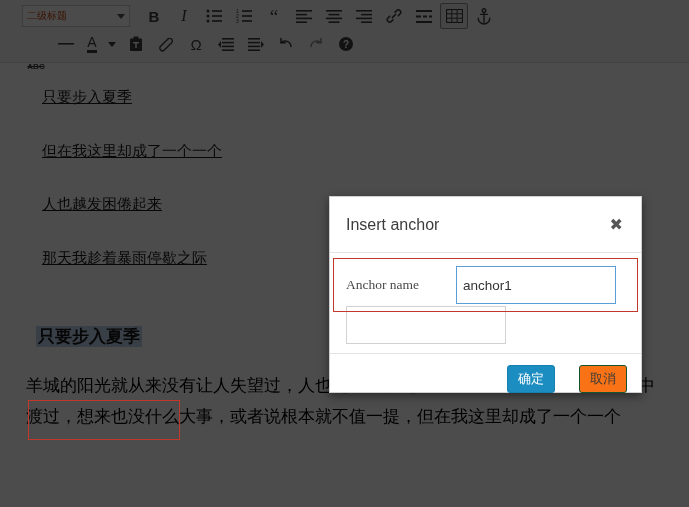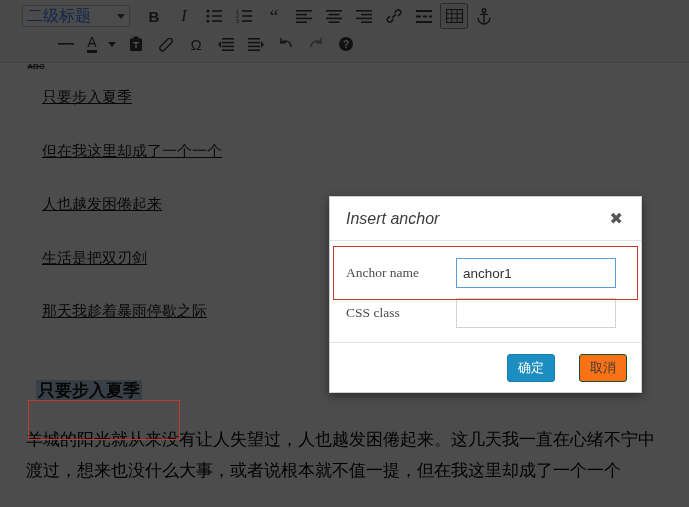--- a/index.html
+++ b/index.html
@@ -29,22 +29,22 @@
     display: flex;
     align-items: center;
     height: 28px;
     gap: 2px;
   }
   .tb-select {
     width: 108px; height: 22px;
     margin-left: 18px; margin-right: 8px;
     border: 1px solid #c8c8c8;
     background: #fbfbfb;
-    font-size: 16px;
-    color: #3b82f6;
+    font-size: 10px;
+    color: #c2410c;
     display: flex; align-items: center;
     padding: 0 4px;
     position: relative;
   }
   .tb-select .lbl { flex: 1; }
   .tb-select .caret {
     width: 0; height: 0;
     border-left: 4px solid transparent;
     border-right: 4px solid transparent;
     border-top: 5px solid #555;
@@ -110,26 +110,25 @@
     position: absolute;
     left: 329px; top: 196px;
     width: 313px; height: 197px;
     background: #ffffff;
     border: 1px solid #cfcfcf;
     box-shadow: 0 3px 9px rgba(0,0,0,0.45);
     display: flex;
     flex-direction: column;
   }
   .modal-header {
-    height: 44px;
+    height: 56px;
     display: flex; align-items: center;
     padding: 0 16px;
     border-bottom: 1px solid #e3e3e3;
     flex: none;
-    font-style: italic;
   }
   .modal-title {
     font-size: 16px;
     color: #3c3c3c;
     flex: 1;
   }
   .modal-close {
     font-size: 16px;
     font-weight: bold;
     color: #555;
@@ -147,21 +146,21 @@
     height: 40px;
   }
   .form-label {
     width: 110px;
     font-size: 13.5px;
     color: #4a4a4a;
     font-family: Liberation Serif, serif;
   }
   .form-input {
     width: 160px;
-    height: 30px;
+    height: 38px;
     font-size: 13.5px;
     color: #333;
     padding: 0 6px;
     border: 1px solid #d2d2d2;
     background: #fff;
     display: flex;
     align-items: center;
     font-family: "Liberation Sans", sans-serif;
   }
   .form-input.focused {
@@ -415,21 +414,20 @@
             <text x="8" y="12" font-size="10" font-weight="bold" fill="#ffffff" text-anchor="middle" font-family="Liberation Sans, sans-serif">?</text>
           </svg>
         </div>
       </div>
     </div>
 
     <div class="content">
       <a class="doc-link">只要步入夏季</a>
       <a class="doc-link">但在我这里却成了一个一个</a>
       <a class="doc-link">人也越发困倦起来</a>
-      <a class="doc-link">生活是把双刃剑</a>
       <a class="doc-link">那天我趁着暴雨停歇之际</a>
 
       <div class="doc-heading-wrap">
         <span class="doc-heading">只要步入夏季</span>
       </div>
 
       <div class="doc-para">羊城的阳光就从来没有让人失望过，人也越发困倦起来。这几天我一直在心绪不宁中渡过，想来也没什么大事，或者说根本就不值一提，但在我这里却成了一个一个</div>
     </div>
   </div>
 
@@ -442,21 +440,20 @@
       <div class="modal-close">✖</div>
     </div>
 
     <div class="modal-body">
       <div class="form-row">
         <div class="form-label">Anchor name</div>
         <div class="form-input focused" placeholder="">anchor1</div>
       </div>
 
       <div class="form-row">
-        <div class="form-label">CSS class</div>
         <div class="form-input" placeholder=""></div>
       </div>
 
       <div class="annot-box"></div>
     </div>
 
     <div class="modal-footer">
       <div class="btn btn-primary">确定</div>
       <div class="btn btn-default">取消</div>
     </div>

